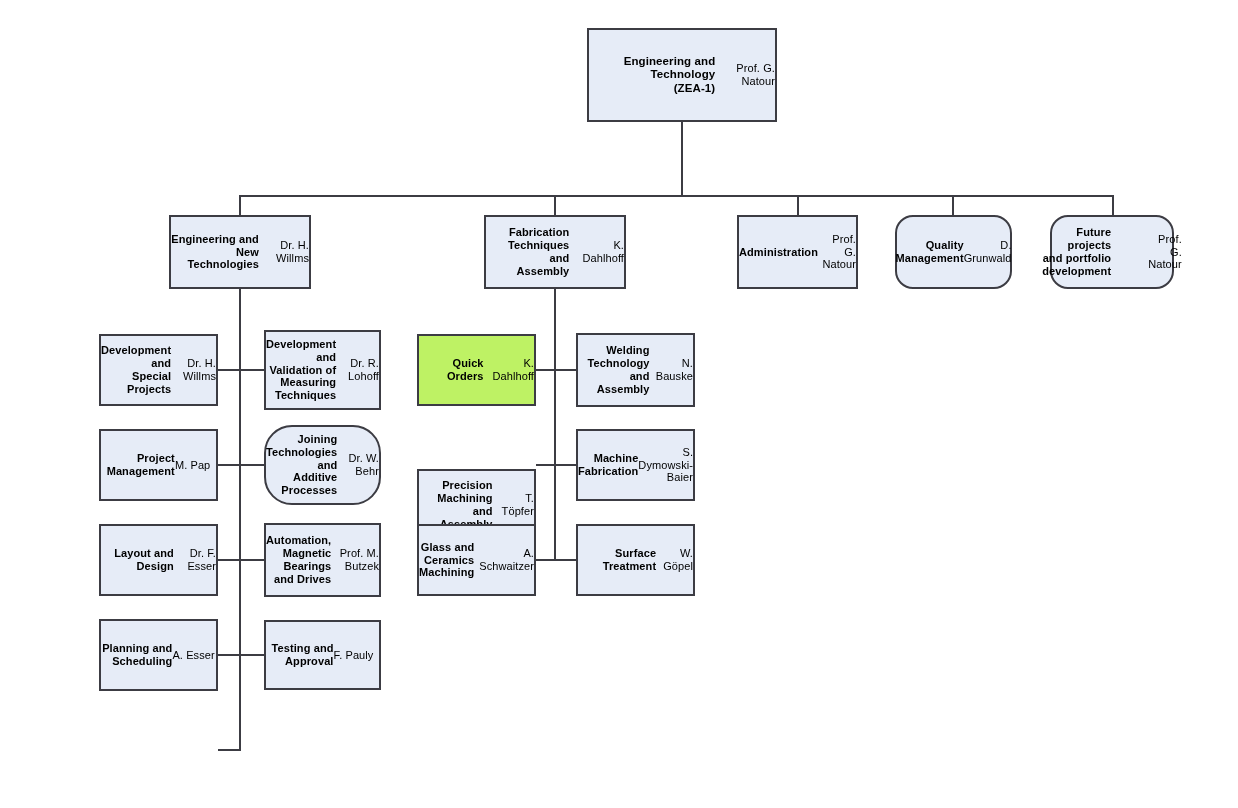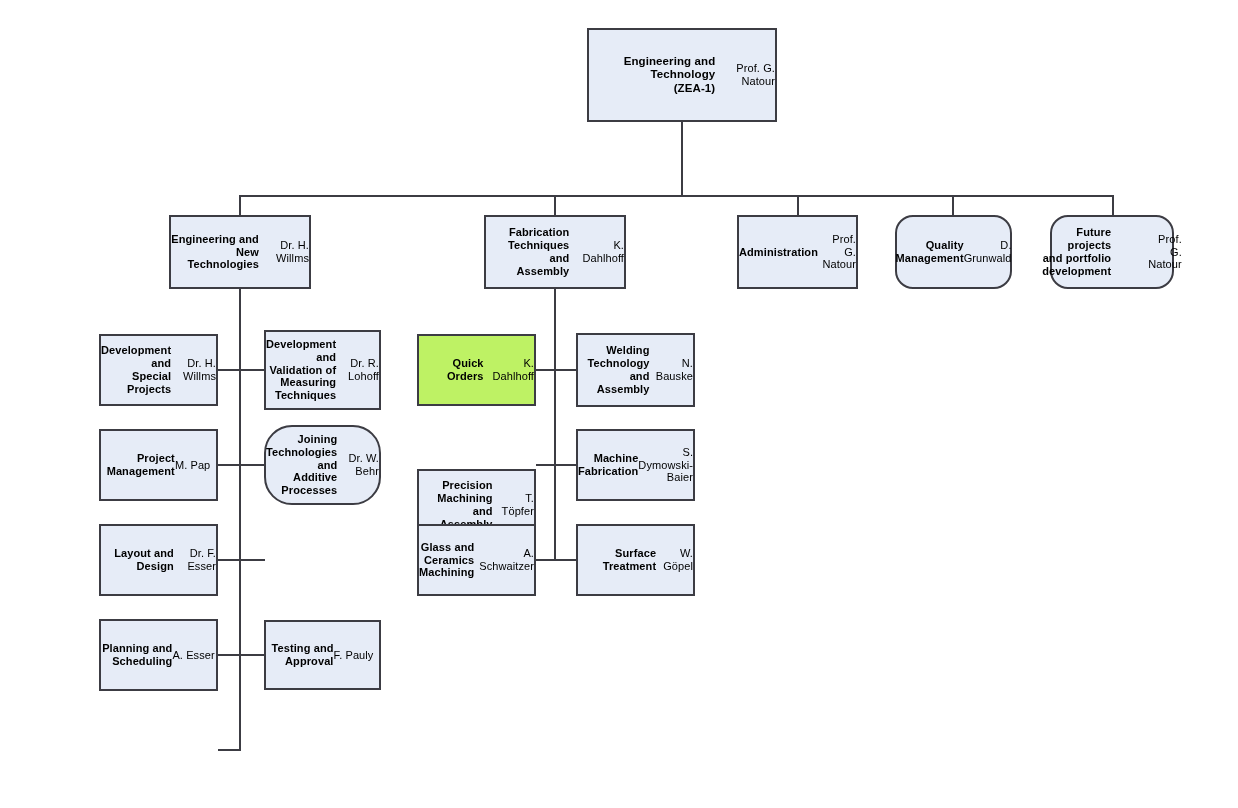--- a/index.html
+++ b/index.html
@@ -153,20 +153,26 @@
   </div>
 
   <div class="node" style="left: 264px; top: 425px; width: 117px; height: 80px; background: rgb(230, 236, 247); border-color: rgb(60, 60, 67); color: rgb(0, 0, 0); border-radius: 28px;">
     <div class="title">Joining
 Technologies and
 Additive
 Processes</div>
     <div class="person">Dr. W. Behr</div>
   </div>
 
+  <div class="node" style="left: 264px; top: 523px; width: 117px; height: 74px; background: rgb(230, 236, 247); border-color: rgb(60, 60, 67); color: rgb(0, 0, 0);">
+    <div class="title">Automation,
+Magnetic Bearings
+and Drives</div>
+    <div class="person">Prof. M. Butzek</div>
+  </div>
 
   <div class="node" style="left: 264px; top: 620px; width: 117px; height: 70px; background: rgb(230, 236, 247); border-color: rgb(60, 60, 67); color: rgb(0, 0, 0);">
     <div class="title">Testing and
 Approval</div>
     <div class="person">F. Pauly</div>
   </div>
 
   <div class="node" style="left: 417px; top: 334px; width: 119px; height: 72px; background: #bef264; border-color: rgb(60, 60, 67); color: rgb(0, 0, 0);">
     <div class="title">Quick Orders</div>
     <div class="person">K. Dahlhoff</div>

